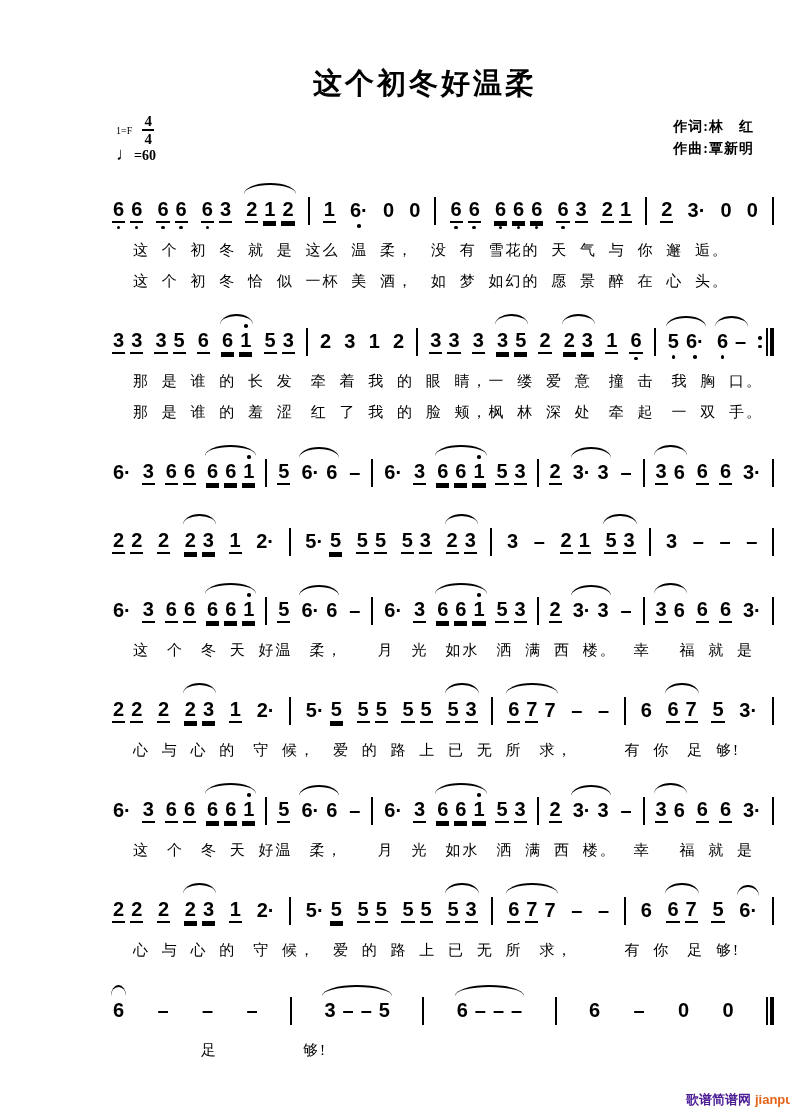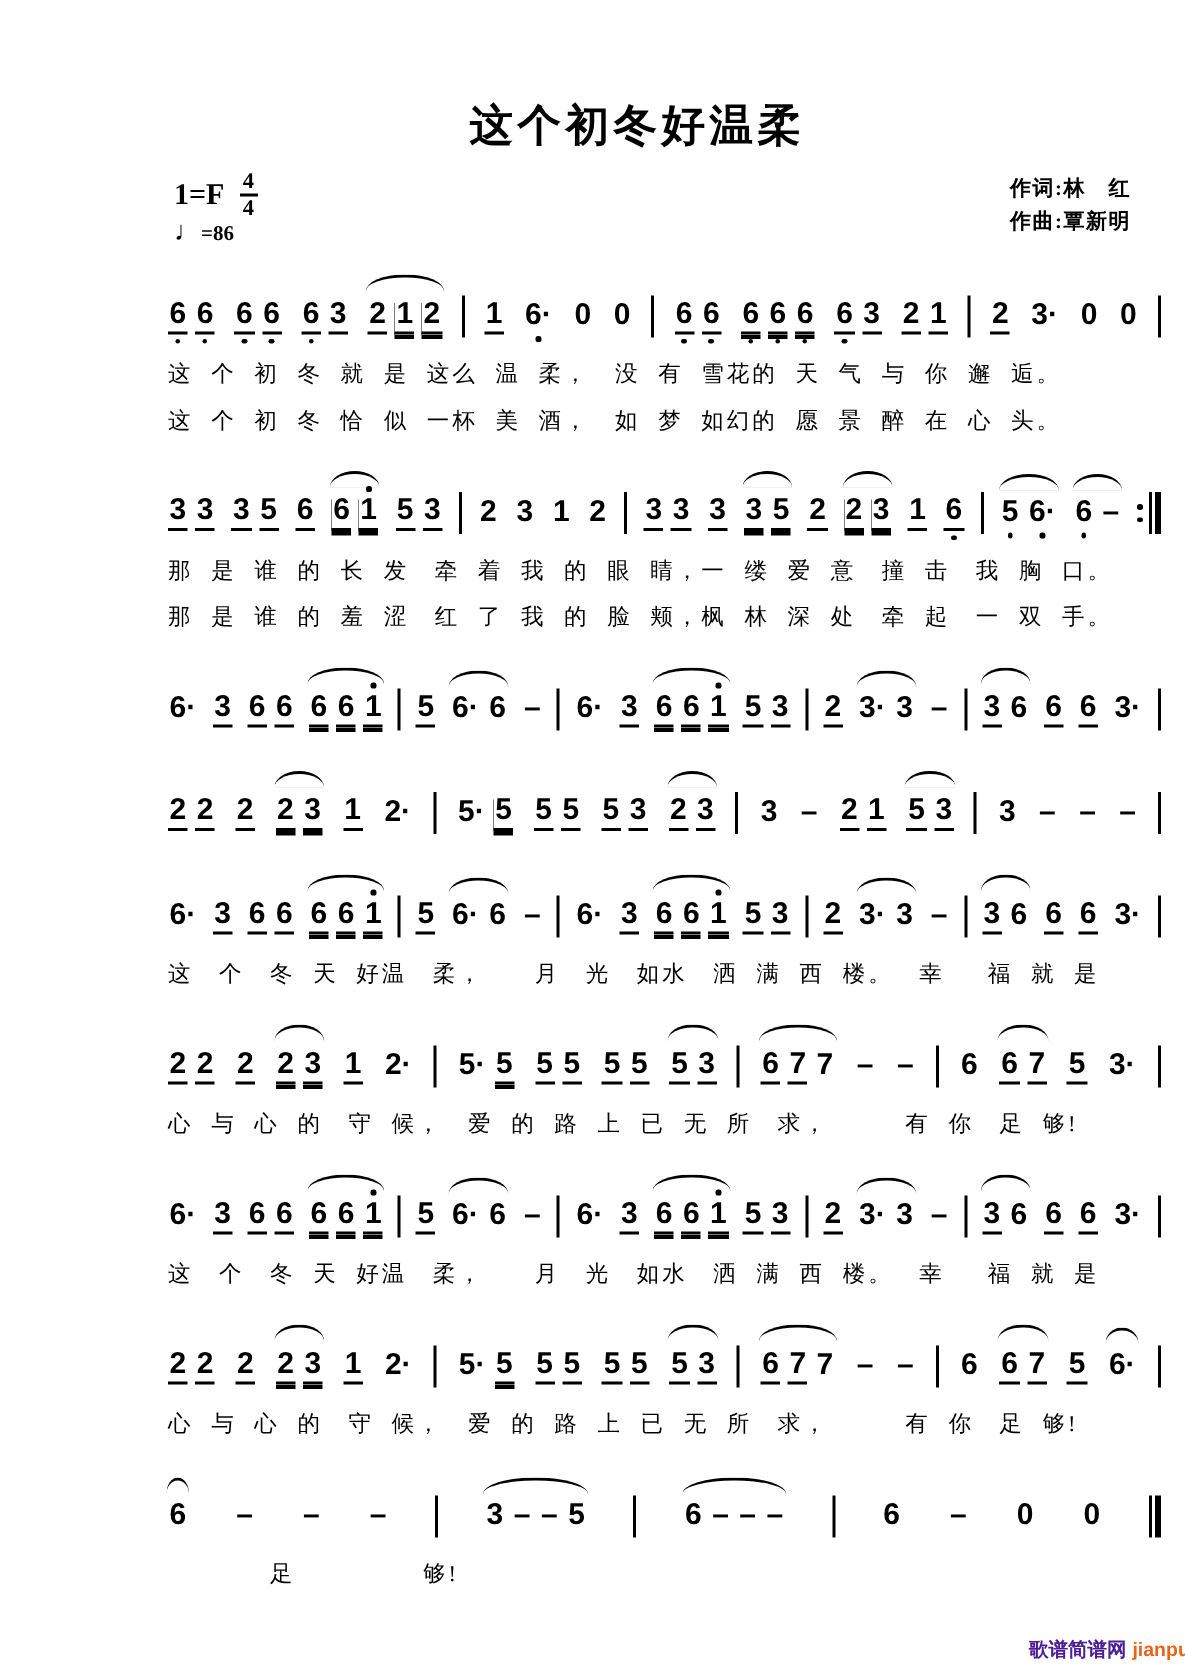--- a/index.html
+++ b/index.html
@@ -3,21 +3,21 @@
 <meta charset="utf-8">
 <style>
   html,body{margin:0;padding:0;background:#fff;}
   .sheet{position:relative;width:790px;height:1119px;background:#fff;overflow:hidden;
          color:#000;font-family:"Liberation Sans","DejaVu Sans",sans-serif;padding-left:30px;}
   
   .title{padding-top:64px;text-align:center;font-family:"Liberation Serif","DejaVu Serif",serif;
          font-weight:bold;font-size:29px;letter-spacing:3px;}
   .meta{position:relative;height:62px;margin-top:10px;}
   .keyblock{position:absolute;left:86px;top:0;display:flex;align-items:center;gap:10px;}
-  .keylabel{font-weight:bold;font-size:20px;font-family:"Liberation Serif","DejaVu Serif",serif;}
+  .keylabel{font-weight:normal;font-size:10px;font-family:"Liberation Serif","DejaVu Serif",serif;}
   .frac{display:inline-flex;flex-direction:column;align-items:center;font-weight:bold;font-size:15px;line-height:14px;
         font-family:"Liberation Serif","DejaVu Serif",serif;}
   .fbar{width:12px;height:2px;background:#000;margin:1px 0;}
   .tempo{position:absolute;left:86px;top:30px;font-weight:bold;font-size:14px;
          font-family:"Liberation Serif","DejaVu Serif",serif;}
   .tempo .nq{font-size:18px;}
   .credits{position:absolute;right:66px;top:2px;font-size:14px;line-height:22px;font-weight:600;
            font-family:"Liberation Serif","DejaVu Serif",serif;letter-spacing:1px;}
   
   .score{margin:2px 0 0 82px;width:662px;}
@@ -33,21 +33,21 @@
   .dot.off{visibility:hidden;}
   .g{font-weight:bold;font-size:20px;line-height:21px;padding:0 1px;}
   .u1{border-bottom:2px solid #000;padding-bottom:1px;}
   .u2{border-bottom:2px solid #000;padding-bottom:1px;box-shadow:0 3px 0 #000;}
   .bar{display:flex;align-items:center;gap:2px;}
   .thin{width:2px;height:28px;background:#000;}
   .thick{width:4px;height:28px;background:#000;}
   .rd{display:flex;flex-direction:column;gap:5px;margin-right:2px;}
   .rd i{width:3.5px;height:3.5px;border-radius:50%;background:#000;}
   .lyr{margin-top:7px;font-size:15px;line-height:24px;white-space:pre;
-       font-family:"Liberation Serif","DejaVu Serif",serif;letter-spacing:2px;word-spacing:6px;}
+       font-family:"Liberation Serif","DejaVu Serif",serif;letter-spacing:2px;word-spacing:6px;margin-left:21px;}
   
   .watermark{position:absolute;right:8px;bottom:10px;font-size:13px;font-weight:bold;}
   .wm-site{color:#4c1d95;margin-left:30px;}
   .wm-url{margin-left:4px;}
 </style>
 </head>
 <body>
 
 <div class="sheet">
 
@@ -56,21 +56,21 @@
   <div class="meta">
     <div class="keyblock">
       <span class="keylabel">1=F</span>
       <span class="frac">
         <span>4</span>
         <span class="fbar"></span>
         <span>4</span>
       </span>
     </div>
     <div class="tempo">
-      <span class="nq">♩</span><span>=86</span>
+      <span class="nq">♩</span><span>=60</span>
     </div>
     <div class="credits">
       <div>作词:林　红</div>
       <div>作曲:覃新明</div>
     </div>
   </div>
 
   <div class="score" id="score">
       <div class="line">
         <div class="noterow">

